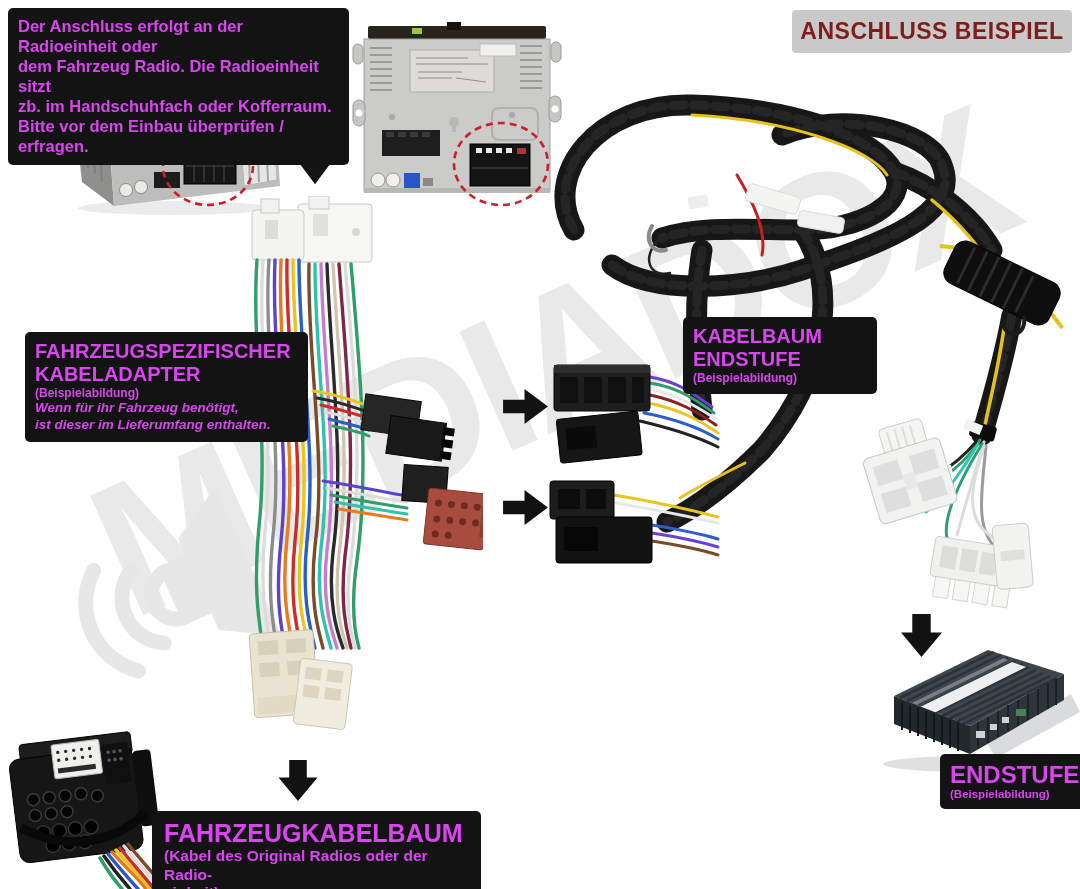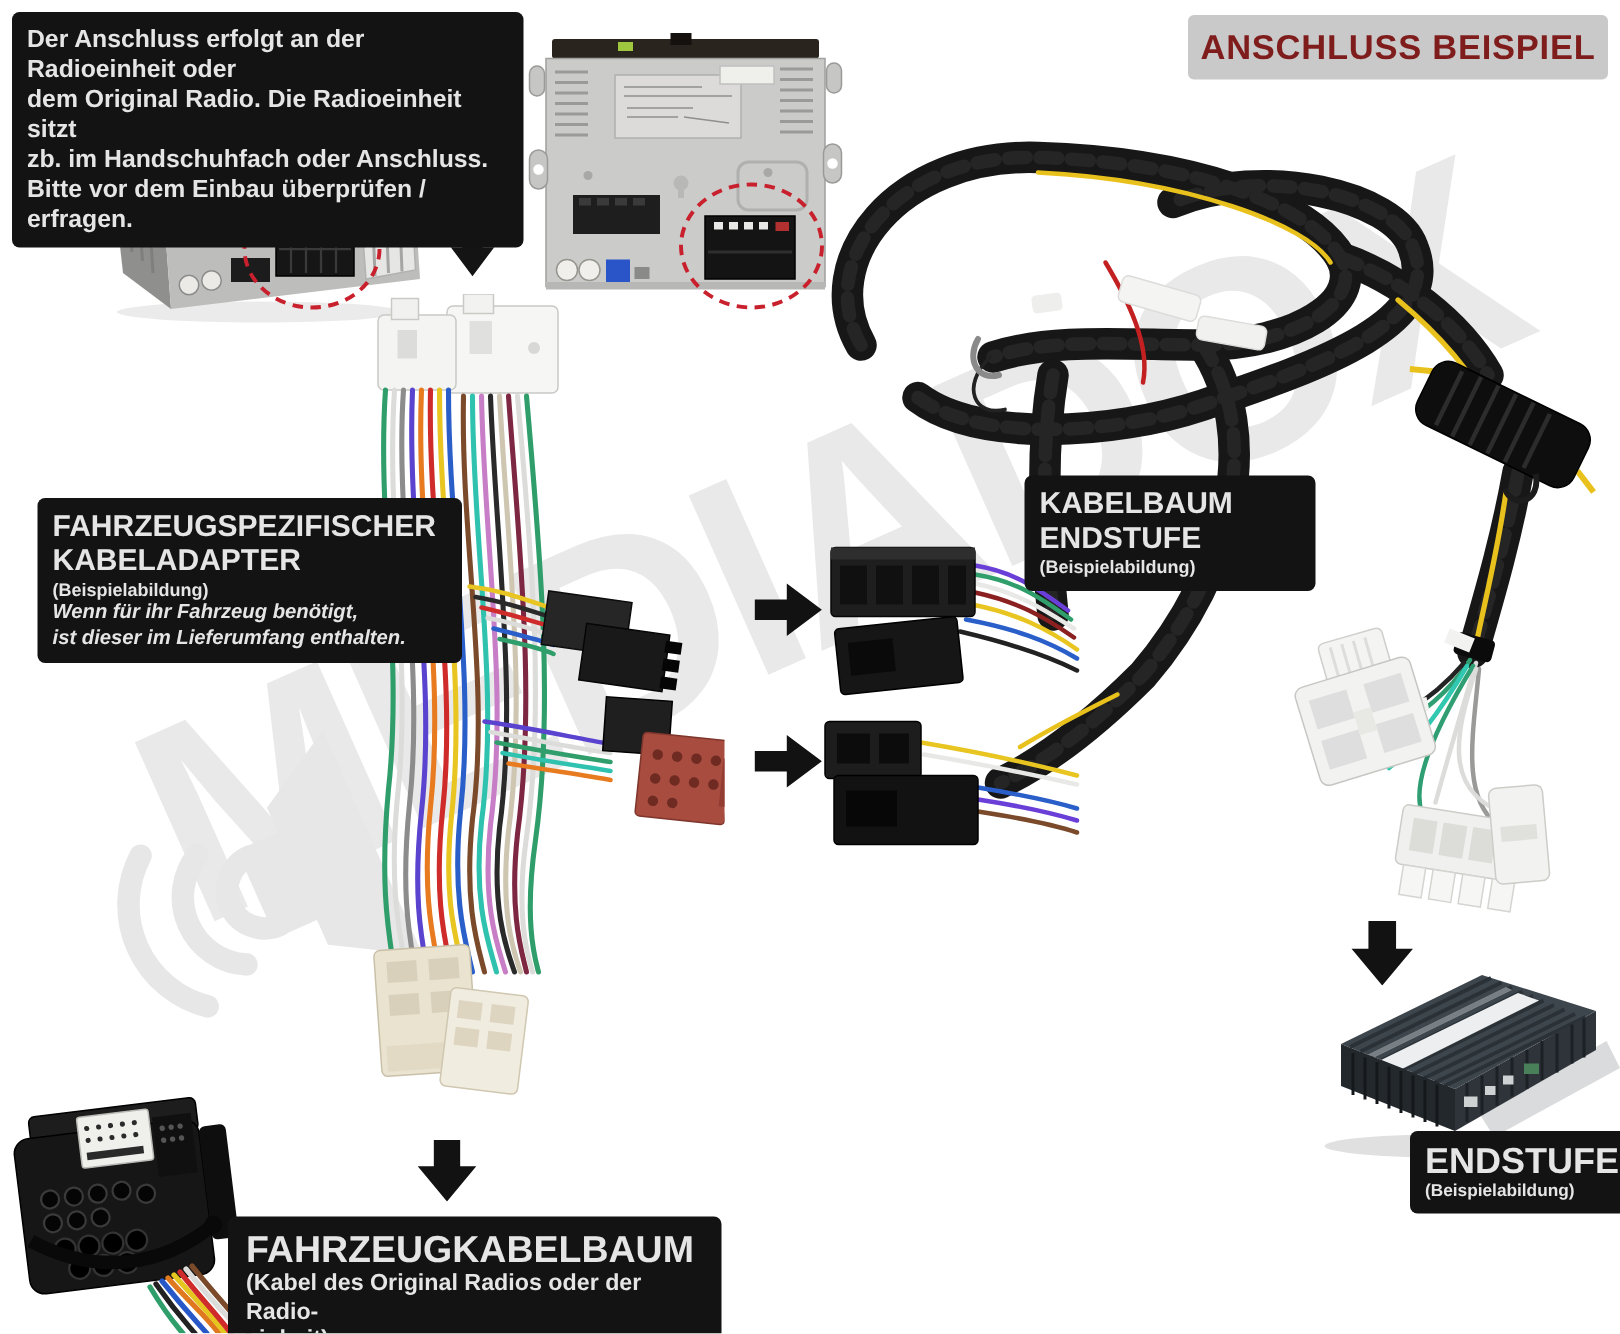--- a/index.html
+++ b/index.html
@@ -1,18 +1,18 @@
 <!DOCTYPE html>
 <html><head>
 <meta charset="utf-8">
 <style>
   html,body{margin:0;padding:0;background:#fff;}
   .stage{position:relative;width:1080px;height:889px;background:#fff;overflow:hidden;
          font-family:"Liberation Sans",sans-serif;}
-  .blackbox{position:absolute;background:#131313;color:#e5e5e5;border-radius:5px;z-index:5;
+  .blackbox{position:absolute;background:#131313;color:#d946ef;border-radius:5px;z-index:5;
             font-weight:bold;}
   .infobox{left:8px;top:8px;width:322px;padding:8px 9px 9px 10px;font-size:16.5px;line-height:20px;}
   .badge{position:absolute;left:792px;top:10px;width:280px;height:43px;background:#c9c9c9;
          border-radius:4px;display:flex;align-items:center;justify-content:center;
          color:#7f1d1d;font-weight:bold;font-size:23px;letter-spacing:.5px;z-index:5;}
   .adapterlabel{left:25px;top:332px;width:263px;padding:8px 10px 9px 10px;}
   .kblabel{left:683px;top:317px;width:174px;padding:8px 10px 9px 10px;}
   .endlabel{left:940px;top:754px;width:137px;padding:7px 10px 8px 10px;}
   .fkblabel{left:152px;top:811px;width:329px;height:94px;padding:9px 12px;box-sizing:border-box;}
   .t20{font-size:20px;line-height:23px;display:block;}
@@ -39,22 +39,22 @@
       <path d="M60,95 A70,70 0 0 0 60,205"></path>
       <path d="M95,110 A45,45 0 0 0 95,190"></path>
       <path d="M126,125 A24,24 0 0 0 126,175"></path>
     </g>
     <polygon points="150,100 205,68 205,232 150,200" fill="#e7e7e7"></polygon>
     <rect x="120" y="118" width="34" height="64" fill="#e7e7e7"></rect>
   </svg>
 
   <div class="blackbox infobox">
     <span style="display:block">Der Anschluss erfolgt an der Radioeinheit oder</span>
-    <span style="display:block">dem Original Radio. Die Radioeinheit sitzt</span>
-    <span style="display:block">zb. im Handschuhfach oder Anschluss.</span>
+    <span style="display:block">dem Fahrzeug Radio. Die Radioeinheit sitzt</span>
+    <span style="display:block">zb. im Handschuhfach oder Kofferraum.</span>
     <span style="display:block">Bitte vor dem Einbau überprüfen / erfragen.</span>
   </div>
 
   <div class="badge">ANSCHLUSS BEISPIEL</div>
 
   <svg class="photo" style="left:48px;top:90px;" width="245" height="128" viewBox="0 0 245 128">
     <ellipse cx="125" cy="118" rx="95" ry="7" fill="rgba(0,0,0,0.08)"></ellipse>
     <path d="M28,38 L196,12 L228,34 L62,62 Z" fill="#d2d2d0" stroke="#b5b5b3" stroke-width="0.6"></path>
     <path d="M28,38 L62,62 L66,116 L34,92 Z" fill="#8f8f8d"></path>
     <path d="M62,62 L228,34 L232,96 L66,116 Z" fill="#bdbdbb"></path>

